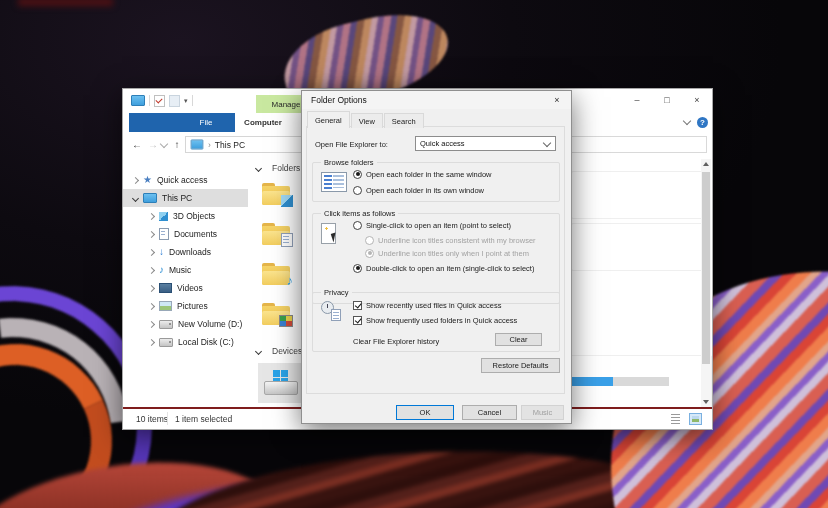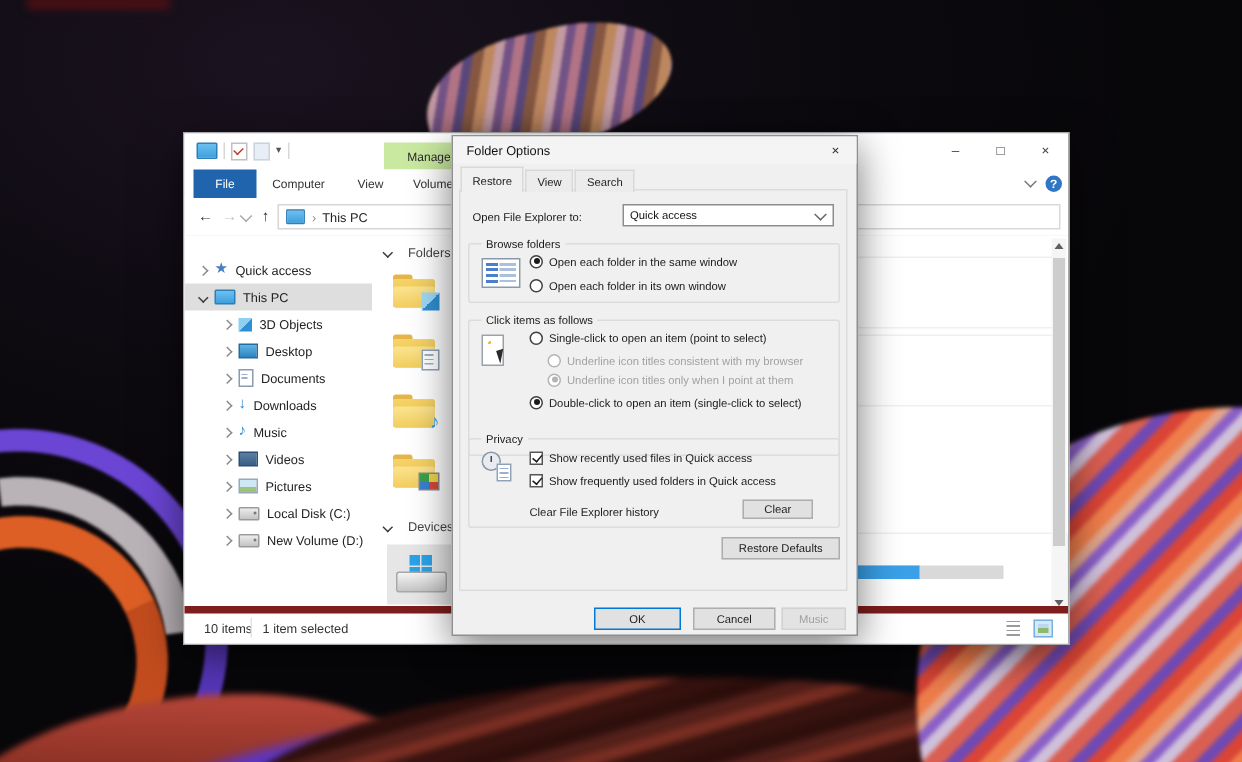--- a/index.html
+++ b/index.html
@@ -40,22 +40,22 @@
   .qi-prop{width:9px;height:10px;background:#fff;border:1px solid #c0c0c0;position:relative;}
   .qi-prop::after{content:"";position:absolute;left:1px;top:2px;width:5px;height:3px;border-left:1.5px solid #c0392b;border-bottom:1.5px solid #c0392b;transform:rotate(-45deg);}
   .qi-box{width:9px;height:10px;background:#e7eef5;border:1px solid #c9d4de;}
   .qat .caret{font-size:7px;color:#555;line-height:7px;}
   .win-controls{position:absolute;right:0;top:0;display:flex;height:22px;}
   .wc-btn{width:30px;height:22px;display:flex;align-items:center;justify-content:center;font-size:9px;color:#444;}
   .manage-tab{position:absolute;left:133px;top:6px;width:60px;height:18px;background:#c9e8a0;
      display:flex;align-items:center;justify-content:center;font-size:8px;color:#2a2a2a;}
   .ex-tabrow{position:absolute;left:0;top:24px;right:0;height:19px;background:#fff;border-bottom:1px solid #e4e4e4;display:flex;align-items:stretch;}
   .rtab{display:flex;align-items:center;justify-content:center;font-size:8px;color:#333;}
-  .rtab-file{width:42px;margin-left:6px;background:#1f64ad;color:#fff;}
-  .rtab-computer{width:56px;}
+  .rtab-file{width:58px;margin-left:6px;background:#1f64ad;color:#fff;padding-left:48px;}
+  .rtab-computer{width:56px;font-weight:bold;}
   .rtab-view{width:40px;}
   .rtab-drive{width:54px;}
   .ribbon-right{position:absolute;right:4px;top:24px;height:18px;display:flex;align-items:center;gap:7px;}
   .chev-dn{width:5px;height:5px;border-right:1px solid #777;border-bottom:1px solid #777;transform:rotate(45deg);margin-top:-2px;}
   .help-dot{width:11px;height:11px;border-radius:50%;background:#2f76c4;color:#fff;font-size:8px;font-weight:bold;display:flex;align-items:center;justify-content:center;}
 
   .ex-addrrow{position:absolute;left:0;top:43px;right:0;height:25px;background:#fff;border-bottom:1px solid #e4e4e4;}
   .nav-ic{position:absolute;top:0;height:25px;display:flex;align-items:center;justify-content:center;font-size:10px;}
   .addr-box{position:absolute;left:62px;top:4px;width:378px;height:17px;border:1px solid #d6d6d6;background:#fff;display:flex;align-items:center;gap:4px;padding-left:4px;box-sizing:border-box;font-size:8.5px;color:#222;}
   .addr-box .qi-pc{transform:scale(.9);}
@@ -106,21 +106,21 @@
   .winlogo span{background:#2aa3e8;}
   .capacity{position:absolute;left:305px;top:220px;width:116px;height:9px;background:#d9d9d9;}
   .capacity .fill{height:100%;background:#3aa0e8;}
 
   .vscroll{position:absolute;right:1px;top:2px;bottom:2px;width:10px;background:#f5f5f5;}
   .vs-arrow{position:absolute;left:0;width:10px;height:10px;display:flex;align-items:center;justify-content:center;}
   .tri-up{width:0;height:0;border-left:3px solid transparent;border-right:3px solid transparent;border-bottom:4px solid #606060;}
   .tri-dn{width:0;height:0;border-left:3px solid transparent;border-right:3px solid transparent;border-top:4px solid #606060;}
   .vs-thumb{position:absolute;left:1px;width:8px;top:13px;height:192px;background:#cdcdcd;}
 
-  .statusbar{position:absolute;left:0;bottom:0;right:0;height:20px;background:#fff;border-top:5px solid #7f1d1d;font-size:8.5px;color:#333;text-align:center;}
+  .statusbar{position:absolute;left:0;bottom:0;right:0;height:20px;background:#fff;border-top:2px solid #7f1d1d;font-size:8.5px;color:#333;text-align:center;}
   .sb-text{position:absolute;top:5px;}
   .sb-sep{position:absolute;left:44px;top:3px;width:1px;height:13px;background:#e4e4e4;}
   .view-ic{position:absolute;top:4px;width:13px;height:12px;box-sizing:border-box;}
   .vi-list{right:30px;background:repeating-linear-gradient(#9a9a9a 0 1px,transparent 1px 3px);background-size:9px 12px;background-position:2px 1px;background-repeat:no-repeat;}
   .vi-thumb{right:10px;background:#d6e9f9;border:1px solid #7ab0e0;}
   .vi-thumb::after{content:"";position:absolute;left:2px;top:2px;right:2px;bottom:2px;background:linear-gradient(#bcd8ee 0 50%,#8fb86a 50%);}
 
   
   .dlg-title{position:absolute;left:0;top:0;right:0;height:18px;background:#f4f4f4;display:flex;align-items:center;}
   .dlg-title-text{font-size:8.5px;color:#111;margin-left:9px;}
@@ -234,25 +234,20 @@
           <span class="ic ic-pc"></span>
           <span class="slab">This PC</span>
         </div>
         <div class="srow child">
           <span class="chev"></span>
           <span class="ic ic-cube"></span>
           <span class="slab">3D Objects</span>
         </div>
         <div class="srow child">
           <span class="chev"></span>
-          <span class="ic ic-desk"></span>
-          <span class="slab">Desktop</span>
-        </div>
-        <div class="srow child">
-          <span class="chev"></span>
           <span class="ic ic-doc"></span>
           <span class="slab">Documents</span>
         </div>
         <div class="srow child">
           <span class="chev"></span>
           <span class="ic ic-down">↓</span>
           <span class="slab">Downloads</span>
         </div>
         <div class="srow child">
           <span class="chev"></span>
@@ -265,26 +260,26 @@
           <span class="slab">Videos</span>
         </div>
         <div class="srow child">
           <span class="chev"></span>
           <span class="ic ic-pic"></span>
           <span class="slab">Pictures</span>
         </div>
         <div class="srow child">
           <span class="chev"></span>
           <span class="ic ic-disk"></span>
+          <span class="slab">New Volume (D:)</span>
+        </div>
+        <div class="srow child">
+          <span class="chev"></span>
+          <span class="ic ic-disk"></span>
           <span class="slab">Local Disk (C:)</span>
-        </div>
-        <div class="srow child">
-          <span class="chev"></span>
-          <span class="ic ic-disk"></span>
-          <span class="slab">New Volume (D:)</span>
         </div>
       </div>
 
       <div class="content">
         <div class="sect-h" style="left:8px;top:6px;">
           <span class="chev open"></span>
           <span>Folders</span>
         </div>
 
         <div class="tile-faint" style="left:323px;top:14px;width:130px;height:46px;"></div>
@@ -359,21 +354,21 @@
   </div>
 
   <div class="window dialog">
 
     <div class="dlg-title">
       <span class="dlg-title-text">Folder Options</span>
       <span class="dlg-close">×</span>
     </div>
 
     <div class="dlg-tabs">
-      <span class="dlg-tab active">Restore</span>
+      <span class="dlg-tab active">General</span>
       <span class="dlg-tab">View</span>
       <span class="dlg-tab">Search</span>
     </div>
 
     <div class="dlg-page">
 
       <span class="lbl" style="left:8px;top:13px;">Open File Explorer to:</span>
       <div class="combo">
         <span>Quick access</span>
         <span class="chev-dn"></span>

